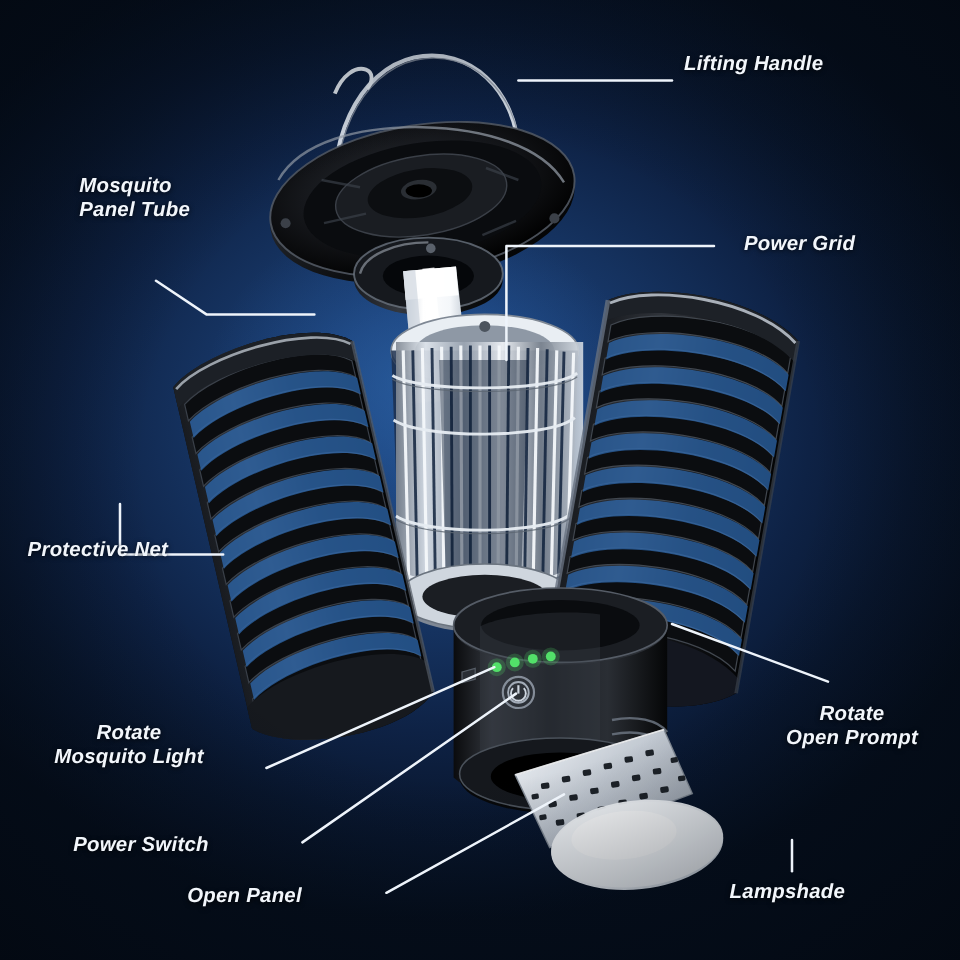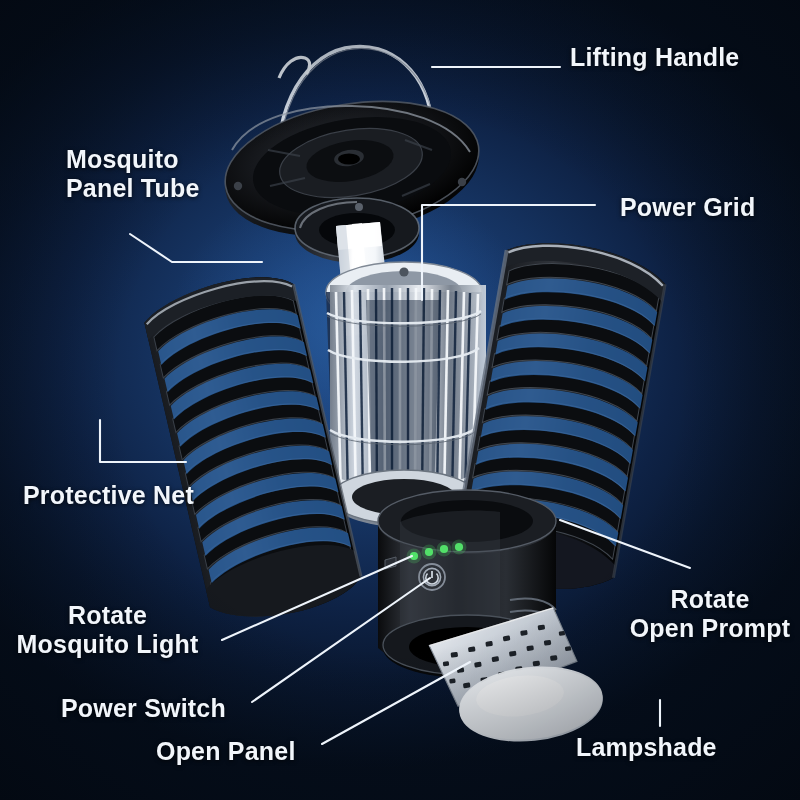--- a/index.html
+++ b/index.html
@@ -21,23 +21,24 @@
       rgba(48,106,176,.55) 0%, rgba(40,92,158,.25) 45%, rgba(0,0,0,0) 75%);
   }
   .bg-vig{
     position:absolute;inset:0;
     background:radial-gradient(ellipse 78% 74% at 50% 48%,
       rgba(0,0,0,0) 45%, rgba(3,9,18,.55) 78%, rgba(3,8,16,.92) 100%);
   }
 
   
   .label{
-    position:absolute;color:#f2f6fb;font-size:25px;font-weight:700;
+    position:absolute;color:#f2f6fb;font-size:17px;font-weight:700;
     letter-spacing:.2px;line-height:1.17;white-space:pre;
     text-shadow:0 1px 4px rgba(0,0,0,.75);
+    font-style:italic;
   }
   .label.c{text-align:center;}
 
   
   svg.leaders{position:absolute;inset:0;width:800px;height:800px;}
   svg.leaders line,svg.leaders polyline,svg.leaders path{
     stroke:#eef4fb;stroke-width:2.1;fill:none;stroke-linecap:round;stroke-linejoin:round;
   }
 
   
@@ -381,20 +382,20 @@
     <line x1="222" y1="640" x2="412" y2="556"></line>
     <line x1="560" y1="520" x2="690" y2="568"></line>
     <line x1="252" y1="702" x2="430" y2="578"></line>
     <line x1="322" y1="744" x2="470" y2="662"></line>
     <line x1="660" y1="700" x2="660" y2="726"></line>
   </svg>
 
   <div class="label" style="left:570px;top:43px;">Lifting Handle</div>
   <div class="label" style="left:66px;top:145px;"><span>Mosquito</span><br><span>Panel Tube</span></div>
   <div class="label" style="left:604px;top:193px;margin-left:16px;">Power Grid</div>
-  <div class="label" style="left:23px;top:481px;">Protective Net</div>
+  <div class="label" style="left:23px;top:448px;">Protective Net</div>
   <div class="label c" style="left:0px;top:601px;width:215px;"><span>Rotate</span><br><span>Mosquito Light</span></div>
   <div class="label c" style="left:620px;top:585px;width:180px;"><span>Rotate</span><br><span>Open Prompt</span></div>
   <div class="label" style="left:61px;top:694px;">Power Switch</div>
   <div class="label" style="left:156px;top:737px;">Open Panel</div>
-  <div class="label" style="left:576px;top:733px;">Lampshade</div>
+  <div class="label" style="left:608px;top:733px;">Lampshade</div>
 
 </div>
 
 </body></html>

